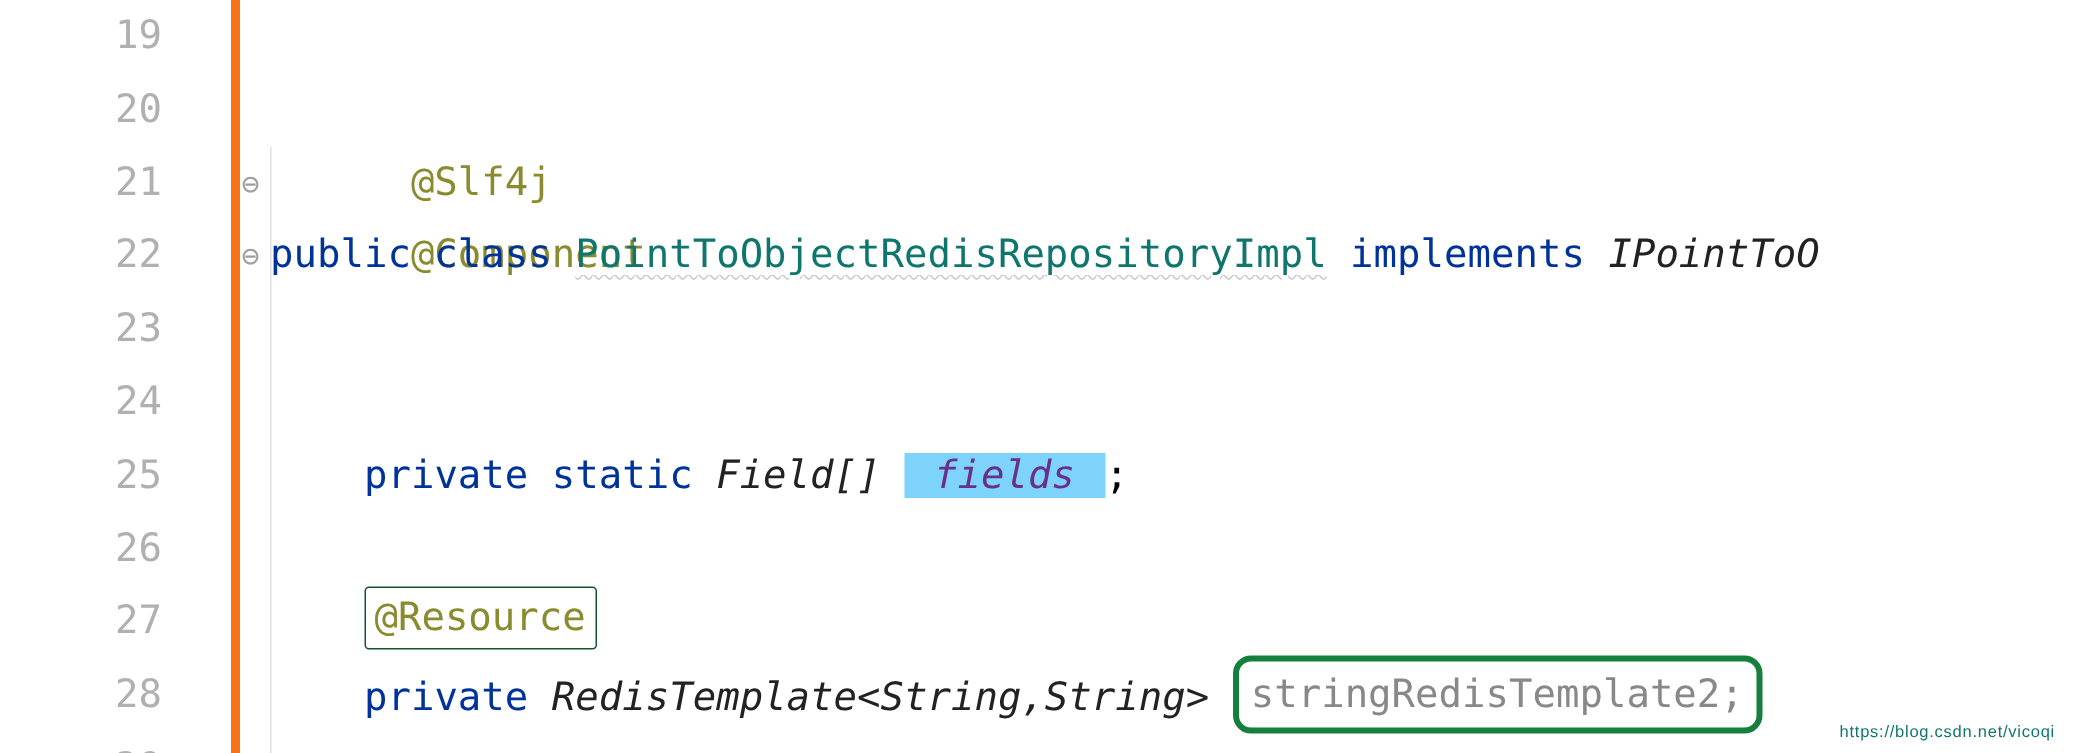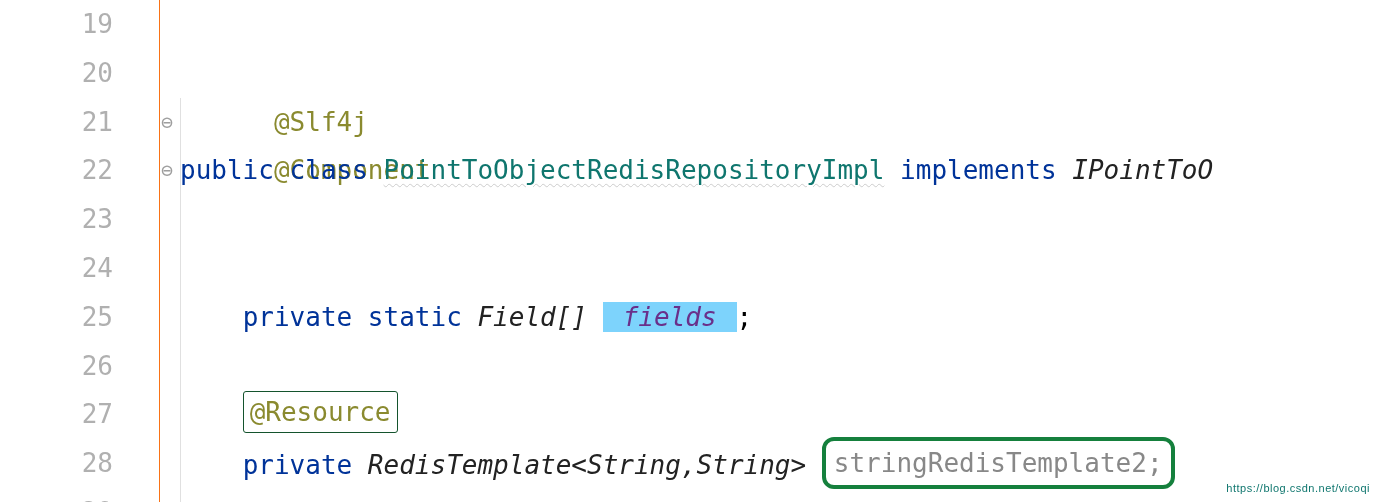--- a/index.html
+++ b/index.html
@@ -12,21 +12,21 @@
       height: 502px;
       position: relative;
     }
     .editor-container {
       display: flex;
       height: 100%;
     }
     .gutter {
       width: 160px;
       background: #ffffff;
-      border-right: 1px solid #f97316;
+      border-right: 6px solid #f97316;
       flex-shrink: 0;
       position: relative;
     }
     .gutter-inner {
       padding-top: 0;
     }
     .line-number {
       height: 48.8px;
       line-height: 48.8px;
       text-align: right;

